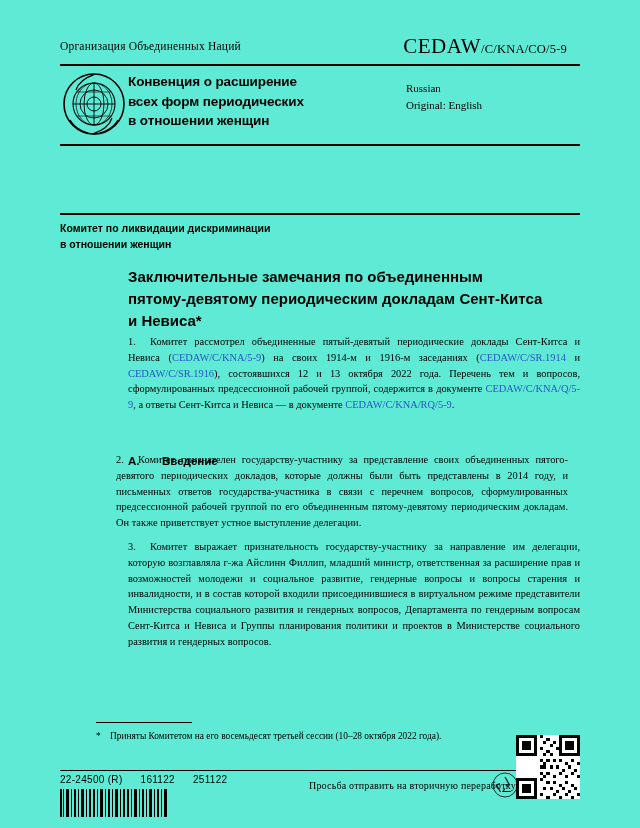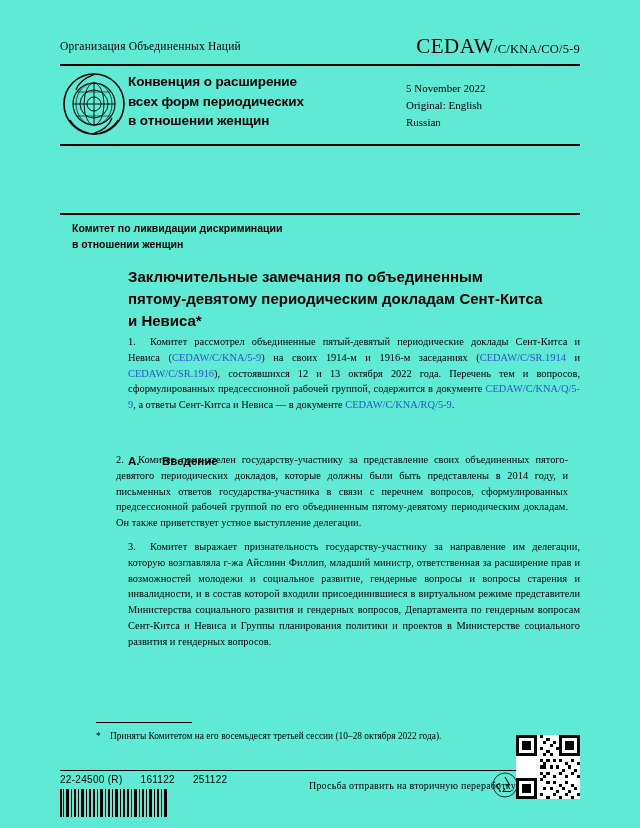--- a/index.html
+++ b/index.html
@@ -28,21 +28,21 @@
     left: 60px;
     top: 40px;
     width: 520px;
   }
   .org-line {
     font-size: 11.5px;
     letter-spacing: 0.2px;
   }
   .cedaw-symbol {
     position: absolute;
-    right: 0;
+    right: 13px;
     top: -6px;
     text-align: left;
     white-space: nowrap;
   }
   .cedaw-symbol .big {
     font-size: 21px;
     letter-spacing: 0.5px;
   }
   .cedaw-symbol .small {
     font-size: 12.5px;
@@ -99,21 +99,20 @@
   }
   .committee {
     position: absolute;
     left: 60px;
     top: 221px;
     width: 400px;
     font-family: "Liberation Sans", sans-serif;
     font-weight: bold;
     font-size: 10.5px;
     line-height: 1.5;
-    margin-left: 12px;
   }
   
   .doc-title {
     position: absolute;
     left: 128px;
     top: 266px;
     width: 420px;
     font-family: "Liberation Sans", sans-serif;
     font-weight: bold;
     font-size: 15px;
@@ -248,23 +247,22 @@
     </svg>
   </div>
 
   <div class="title-block">
     <div>Конвенция о расширение</div>
     <div>всех форм периодических</div>
     <div>в отношении женщин</div>
   </div>
 
   <div class="distr-block">
-    <div>5 November 2022</div>
+    <div>Russian</div>
     <div>Original: English</div>
-    <div>Russian</div>
   </div>
 
   <div class="rule rule-committee"></div>
   <div class="committee">
     <div>Комитет по ликвидации дискриминации</div>
     <div>в отношении женщин</div>
   </div>
 
   <div class="doc-title">
     <div>Заключительные замечания по объединенным</div>

